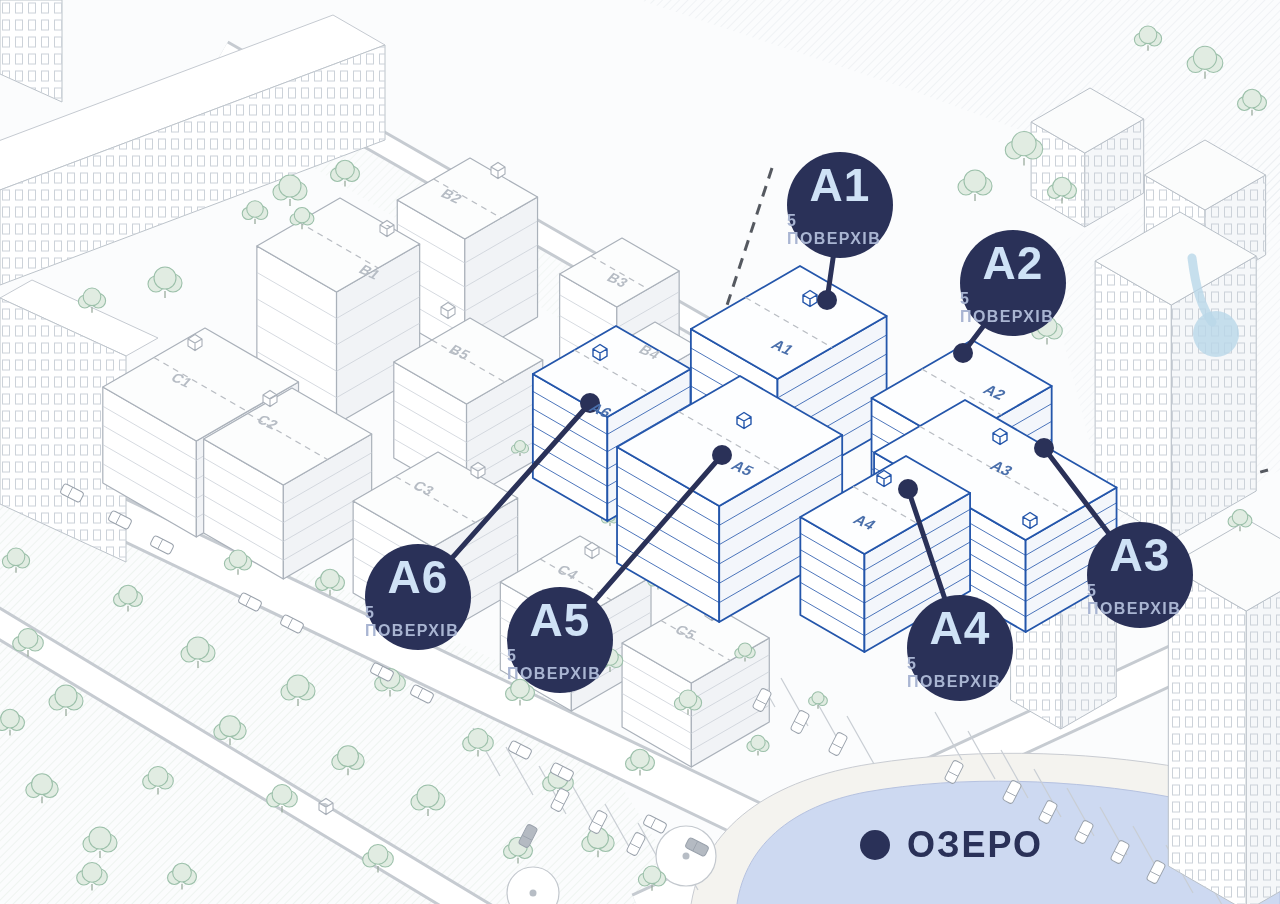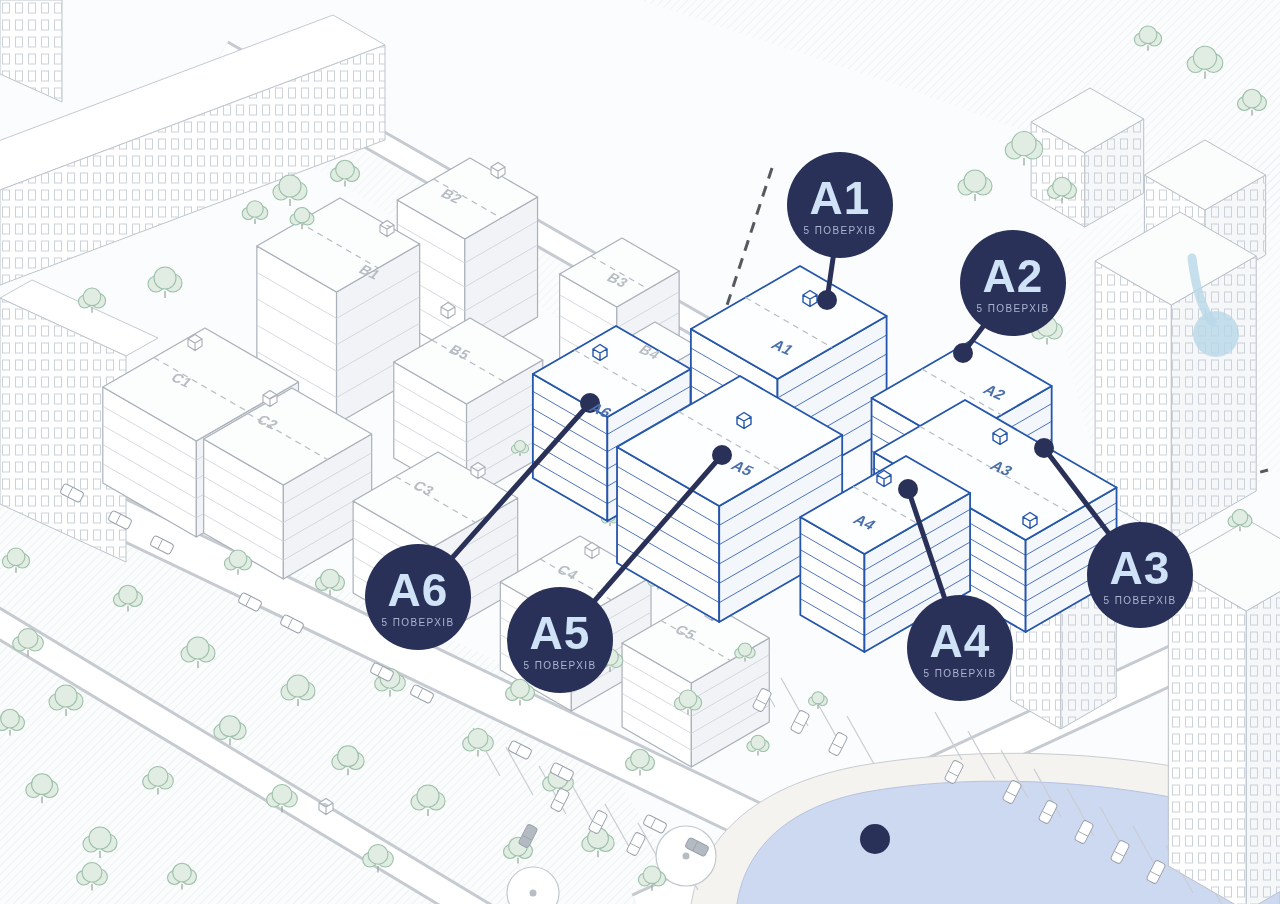--- a/index.html
+++ b/index.html
@@ -35,21 +35,21 @@
   .facade{stroke:#bcc3ca;stroke-width:1;fill:#ffffff}
   .roofw{fill:#ffffff;stroke:#c5cad1;stroke-width:1}
 
   .banner{position:absolute;left:637px;top:70px;width:595px;height:70px;background:var(--banner);
     color:#ffffff;display:flex;align-items:center;justify-content:center;font-size:47px;font-weight:700;
     letter-spacing:1.5px;z-index:6;white-space:nowrap;}
   .badge{position:absolute;width:106px;height:106px;margin:-53px 0 0 -53px;border-radius:50%;
     background:var(--navy);display:flex;flex-direction:column;align-items:center;justify-content:center;
     z-index:5;cursor:pointer;}
   .badge b{font-size:46px;font-weight:700;line-height:1;color:var(--badge-text);letter-spacing:1px;}
-  .badge span{font-size:10px;letter-spacing:1.4px;color:var(--badge-subtext);margin-top:4px;}
+  .badge span{font-size:16px;letter-spacing:1.4px;color:var(--badge-subtext);margin-top:4px;font-weight:bold;}
   .rlab,.clab{position:absolute;z-index:2;transform:translate(-50%,-50%) rotate(24deg) skewX(-18deg);
     font-weight:700;white-space:nowrap;}
   .rlab{color:#4a6fab;font-size:15px;letter-spacing:.5px;}
   .clab{color:#b6bcc4;font-size:14px;letter-spacing:.5px;}
   .lake-label{position:absolute;left:860px;top:824px;display:flex;align-items:center;gap:17px;z-index:4;
     color:var(--navy);font-size:36px;font-weight:700;letter-spacing:2px;}
   .lake-label .mark{width:30px;height:30px;border-radius:50%;background:var(--navy);}
 </style>
 </head>
 <body>
@@ -925,14 +925,15 @@
   <span class="clab" style="left:650px;top:352px">B4</span>
   <span class="clab" style="left:460px;top:352px">B5</span>
   <span class="clab" style="left:182px;top:380px">C1</span>
   <span class="clab" style="left:268px;top:422px">C2</span>
   <span class="clab" style="left:424px;top:488px">C3</span>
   <span class="clab" style="left:568px;top:572px">C4</span>
   <span class="clab" style="left:686px;top:632px">C5</span>
 
   <div class="lake-label">
     <span class="mark"></span>
+    <span>ОЗЕРО</span>
   </div>
 </div>
 
 </body></html>

